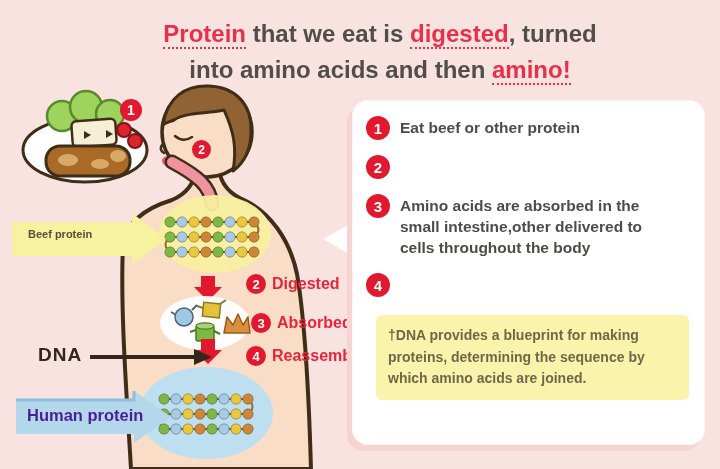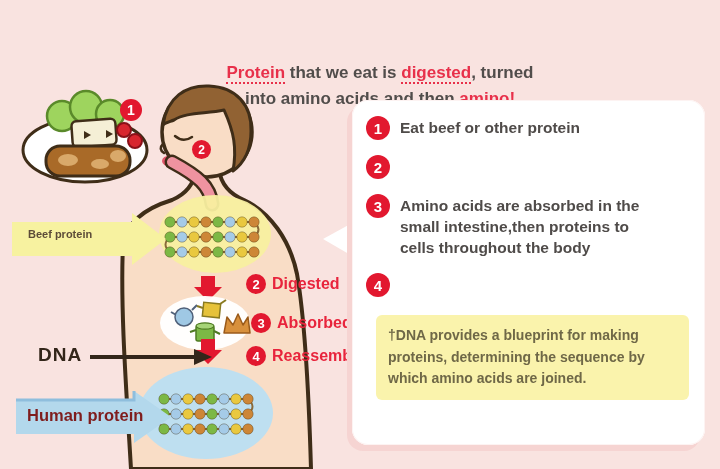--- a/index.html
+++ b/index.html
@@ -1,20 +1,20 @@
 <!DOCTYPE html>
 <html><head>
 <meta charset="utf-8">
 <style>
   html,body{margin:0;padding:0;}
   #canvas{position:relative;width:720px;height:469px;background:#f9e3e0;overflow:hidden;
           font-family:"Liberation Sans",sans-serif;}
   
   #title{position:absolute;left:60px;top:16px;width:640px;text-align:center;
-         font-size:17px;font-weight:bold;color:#514d4b;line-height:1.5;margin-top:44px;}
+         font-size:24px;font-weight:bold;color:#514d4b;line-height:1.5;}
   .hl{color:#e8304a;border-bottom:2px dotted #e8304a;padding-bottom:0px;}
   
   #illus{position:absolute;left:0;top:0;}
   
   .badge{position:absolute;background:#e2182f;color:#fff;border-radius:50%;
          display:flex;align-items:center;justify-content:center;font-weight:bold;}
   
   .step{position:absolute;display:flex;align-items:center;gap:6px;}
   .step .sbadge{width:20px;height:20px;background:#e2182f;color:#fff;border-radius:50%;
          display:flex;align-items:center;justify-content:center;font-weight:bold;font-size:13px;flex:0 0 20px;}
@@ -187,34 +187,34 @@
     <span class="sbadge">3</span>
     <span class="stext">Absorbed</span>
   </div>
   <div class="step" style="left:246px;top:346px;">
     <span class="sbadge">4</span>
     <span class="stext">Reassembled</span>
   </div>
 
   <div class="lbl" style="left:28px;top:228px;font-size:11px;color:#5c4c38;">Beef protein</div>
   <div class="lbl" style="left:38px;top:344px;font-size:19px;color:#33261a;letter-spacing:1px;">DNA</div>
-  <div class="lbl" style="left:27px;top:406px;font-size:16.5px;color:#7f1d1d;">Human protein</div>
+  <div class="lbl" style="left:27px;top:406px;font-size:16.5px;color:#4c1d95;">Human protein</div>
 
   <div id="panel">
     <div class="item">
       <span class="ibadge">1</span>
       <div class="itext pre">Eat beef or other protein</div>
     </div>
     <div class="item">
       <span class="ibadge">2</span>
     </div>
     <div class="item">
       <span class="ibadge">3</span>
       <div class="itext pre">Amino acids are absorbed in the
-small intestine,then proteins to
+small intestine,other delivered to
 cells throughout the body</div>
     </div>
     <div class="item">
       <span class="ibadge">4</span>
     </div>
     <div id="note" class="pre">†DNA provides a blueprint for making
 proteins, determining the sequence by
 which amino acids are joined.</div>
   </div>
 

